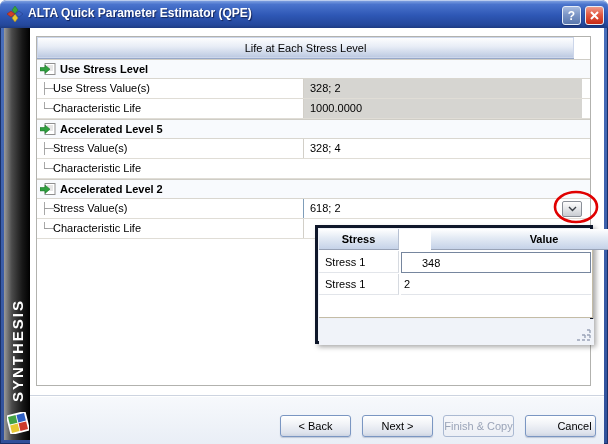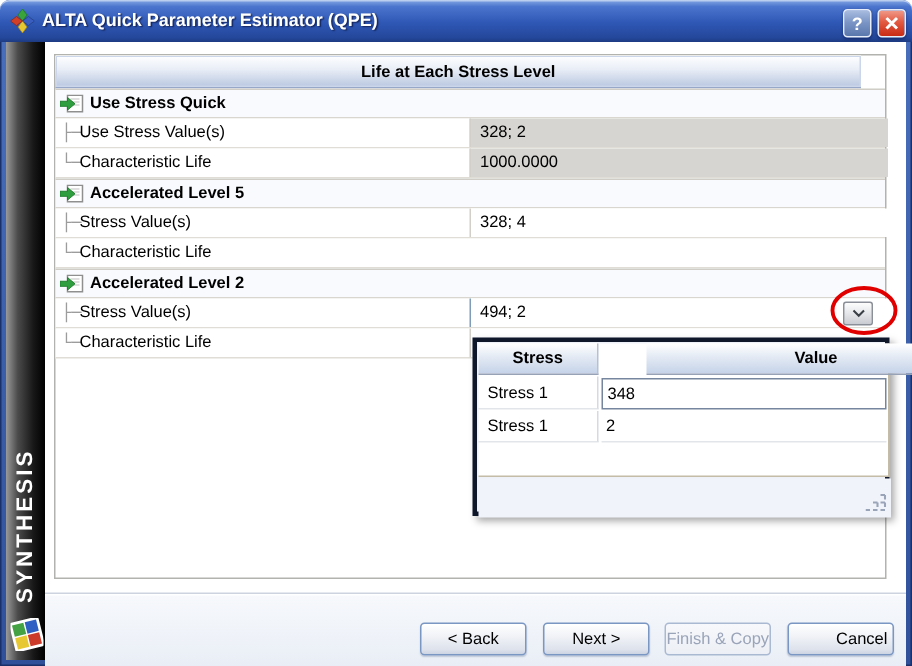--- a/index.html
+++ b/index.html
@@ -37,34 +37,34 @@
 
   
   .page { position:absolute; left:30px; top:28px; width:574px; height:412px; background:#fff; }
 
   .panel { position:absolute; left:6px; top:8px; width:555px; height:350px;
     background:#fff; border:1px solid #b2b2ae; }
 
   .tbl-header { position:absolute; left:0; top:0; width:537px; height:22px;
     background:linear-gradient(180deg,#ffffff 0%,#e8edf6 45%,#b9c7e0 100%);
     border-bottom:1px solid #96a7c8; box-shadow:inset 0 0 0 1px #ccd6ea;
-    display:flex; align-items:center; justify-content:center; font-weight:bold; }
+    display:flex; align-items:center; justify-content:center; font-weight:normal; }
 
   .sec { position:absolute; left:0; width:553px; height:20px; background:#f8fafd;
     border-top:1px solid #cfcdc6; border-bottom:1px solid #d9d6cf;
     display:flex; align-items:center; }
   .sec-icon { margin-left:3px; width:16px; height:13px; flex:0 0 auto; }
   .sec-title { font-weight:bold; margin-left:4px; }
 
   .trow { position:absolute; left:0; width:553px; height:20px; background:#fff;
     border-bottom:1px solid #e0ddd6; display:flex; }
   .tree { width:16px; padding-left:4px; color:#9c9c9c;
     font-family:"DejaVu Sans Mono",monospace; font-size:11px; line-height:19px; }
   .rlabel { flex:0 0 258px; line-height:19px; }
-  .rvalue { position:absolute; left:276px; top:0; width:279px; height:19px;
+  .rvalue { position:absolute; left:266px; top:0; width:279px; height:19px;
     border-left:1px solid #d2cfc8; padding-left:6px; line-height:19px; background:#fff; }
   .rvalue.gray { background:#d6d5d1; }
 
   .drop-btn { position:absolute; left:525px; top:2px; width:20px; height:16px;
     border:1px solid #8a8f98; border-radius:2px; cursor:pointer;
     background:linear-gradient(180deg,#fdfdfd 0%,#e4e6e9 50%,#c9ccd2 100%);
     display:flex; align-items:center; justify-content:center; }
 
   .annotation { position:absolute; left:521px; top:160px; width:50px; height:38px; pointer-events:none; z-index:30; }
 
@@ -76,21 +76,21 @@
     background:#fff; border-bottom:1px solid #c4bca6; border-right:1px solid #c4bca6; }
   .p-head { position:absolute; top:0; height:21px;
     background:linear-gradient(180deg,#ffffff 0%,#e3eaf4 45%,#c5d2e8 100%);
     border-bottom:1px solid #98a2b6; font-weight:bold;
     display:flex; align-items:center; justify-content:center; }
   .p-head.c1 { left:0; width:80px; border-right:1px solid #b6c0d2; }
   .p-head.c2 { left:81px; width:226px;margin-left:31px; }
   .p-cell { position:absolute; display:flex; align-items:center; }
   .p-lab1 { left:0; top:22px; width:80px; height:22px; border-right:1px solid #d6dae0; border-bottom:1px solid #e2e5ea; padding-left:6px; }
   .p-lab2 { left:0; top:45px; width:80px; height:21px; border-right:1px solid #d6dae0; border-bottom:1px solid #e2e5ea; padding-left:6px; }
-  .p-edit { left:82px; top:23px; width:190px; height:21px; border:1px solid #76869e; background:#fff; padding-left:3px; }
+  .p-edit { left:82px; top:23px; width:190px; height:21px; border:1px solid #76869e; background:#fff; padding-left:20px; }
   .p-val2 { left:82px; top:45px; width:190px; height:21px; border-bottom:1px solid #e2e5ea; padding-left:3px; }
   .p-footer { position:absolute; left:1px; top:91px; width:275px; height:26px; background:#f0f3f9; }
   .grip { position:absolute; right:3px; bottom:3px; width:14px; height:13px; cursor:nwse-resize; }
 
   
   .btnbar { position:absolute; left:0; top:367px; width:574px; height:49px;
     background:linear-gradient(180deg,#f7f9fc,#e9eef6);
     border-top:1px solid #cdd4e0; box-shadow:inset 0 1px 0 #fff; }
   .wiz-btn { position:absolute; top:19px; width:71px; height:22px;
     border:1px solid #7a96c2; border-radius:3px; font-size:11px; color:#000; cursor:pointer;
@@ -141,21 +141,21 @@
 
     <div class="panel">
       <div class="tbl-header">Life at Each Stress Level</div>
 
       <div class="sec" style="top:22px">
         <svg class="sec-icon" viewBox="0 0 16 13">
           <rect x="5" y="0.5" width="10" height="11" fill="#fff" stroke="#8f8f8f"></rect>
           <path d="M7 3 h6 M7 5 h6 M7 7 h6" stroke="#c0c0c0" stroke-width="0.8"></path>
           <path d="M0 4.5 h5 v-2.5 l5 4.2 -5 4.2 v-2.5 h-5 Z" fill="#2f9e3f" stroke="#1d7a2a" stroke-width="0.6"></path>
         </svg>
-        <span class="sec-title">Use Stress Quick</span>
+        <span class="sec-title">Use Stress Level</span>
       </div>
       <div class="trow" style="top:42px">
         <span class="tree">├─</span>
         <span class="rlabel">Use Stress Value(s)</span>
         <span class="rvalue gray">328; 2</span>
       </div>
       <div class="trow" style="top:62px">
         <span class="tree">└─</span>
         <span class="rlabel">Characteristic Life</span>
         <span class="rvalue gray">1000.0000</span>
@@ -183,21 +183,21 @@
         <svg class="sec-icon" viewBox="0 0 16 13">
           <rect x="5" y="0.5" width="10" height="11" fill="#fff" stroke="#8f8f8f"></rect>
           <path d="M7 3 h6 M7 5 h6 M7 7 h6" stroke="#c0c0c0" stroke-width="0.8"></path>
           <path d="M0 4.5 h5 v-2.5 l5 4.2 -5 4.2 v-2.5 h-5 Z" fill="#2f9e3f" stroke="#1d7a2a" stroke-width="0.6"></path>
         </svg>
         <span class="sec-title">Accelerated Level 2</span>
       </div>
       <div class="trow" style="top:162px">
         <span class="tree">├─</span>
         <span class="rlabel">Stress Value(s)</span>
-        <span class="rvalue" style="border-left:1px solid #7f9db9">494; 2</span>
+        <span class="rvalue" style="border-left:1px solid #7f9db9">618; 2</span>
         <div class="drop-btn">
           <svg width="9" height="6" viewBox="0 0 9 6">
             <path d="M1 1 L4.5 4.5 L8 1" fill="none" stroke="#3a3f46" stroke-width="1.4"></path>
           </svg>
         </div>
       </div>
       <div class="trow" style="top:182px">
         <span class="tree">└─</span>
         <span class="rlabel">Characteristic Life</span>
         <span class="rvalue"></span>

